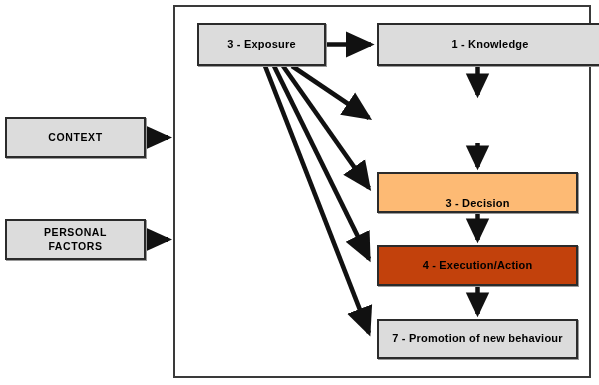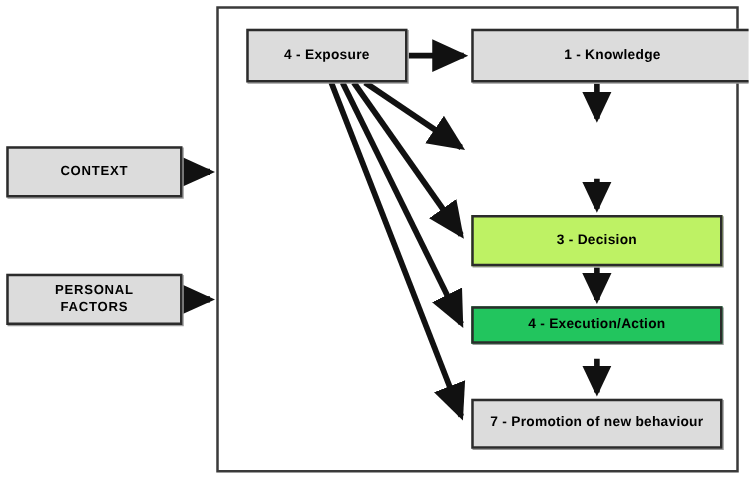--- a/index.html
+++ b/index.html
@@ -123,33 +123,33 @@
   <div class="node-box center-text" id="box-context" style="left: 5px; top: 117px; width: 141px; height: 41px; background: rgb(220, 220, 220); border-color: rgb(43, 43, 43);">
     <span class="node-label input-label">CONTEXT</span>
   </div>
 
   <div class="node-box center-text" id="box-personal-factors" style="left: 5px; top: 219px; width: 141px; height: 41px; background: rgb(220, 220, 220); border-color: rgb(43, 43, 43);">
     <span class="node-label input-label">PERSONAL
 FACTORS</span>
   </div>
 
   <div class="node-box center-text" id="box-exposure" style="left: 197px; top: 23px; width: 129px; height: 43px; background: rgb(220, 220, 220); border-color: rgb(43, 43, 43);">
-    <span class="node-label stage-label">4 - Exposure</span>
+    <span class="node-label stage-label">3 - Exposure</span>
   </div>
 
   <div class="node-box center-text" id="box-knowledge" style="left: 377px; top: 23px; width: 226px; height: 43px; background: rgb(220, 220, 220); border-color: rgb(43, 43, 43);">
     <span class="node-label stage-label">1 - Knowledge</span>
   </div>
 
 
-  <div class="node-box center-text" id="box-decision" style="left: 377px; top: 172px; width: 201px; height: 41px; background: #bef264; border-color: rgb(43, 43, 43);">
+  <div class="node-box center-text" id="box-decision" style="left: 377px; top: 172px; width: 201px; height: 41px; background: #fdba74; border-color: rgb(43, 43, 43); align-items: flex-end;">
     <span class="node-label stage-label">3 - Decision</span>
   </div>
 
-  <div class="node-box center-text" id="box-execution" style="left: 377px; top: 245px; width: 201px; height: 30px; background: #22c55e; border-color: rgb(43, 43, 43);">
+  <div class="node-box center-text" id="box-execution" style="left: 377px; top: 245px; width: 201px; height: 41px; background: #c2410c; border-color: rgb(43, 43, 43);">
     <span class="node-label stage-label">4 - Execution/Action</span>
   </div>
 
   <div class="node-box center-text" id="box-promotion" style="left: 377px; top: 319px; width: 201px; height: 40px; background: rgb(220, 220, 220); border-color: rgb(43, 43, 43);">
     <span class="node-label stage-label">7 - Promotion of new behaviour</span>
   </div>
 
 </div>
 
 </body></html>

